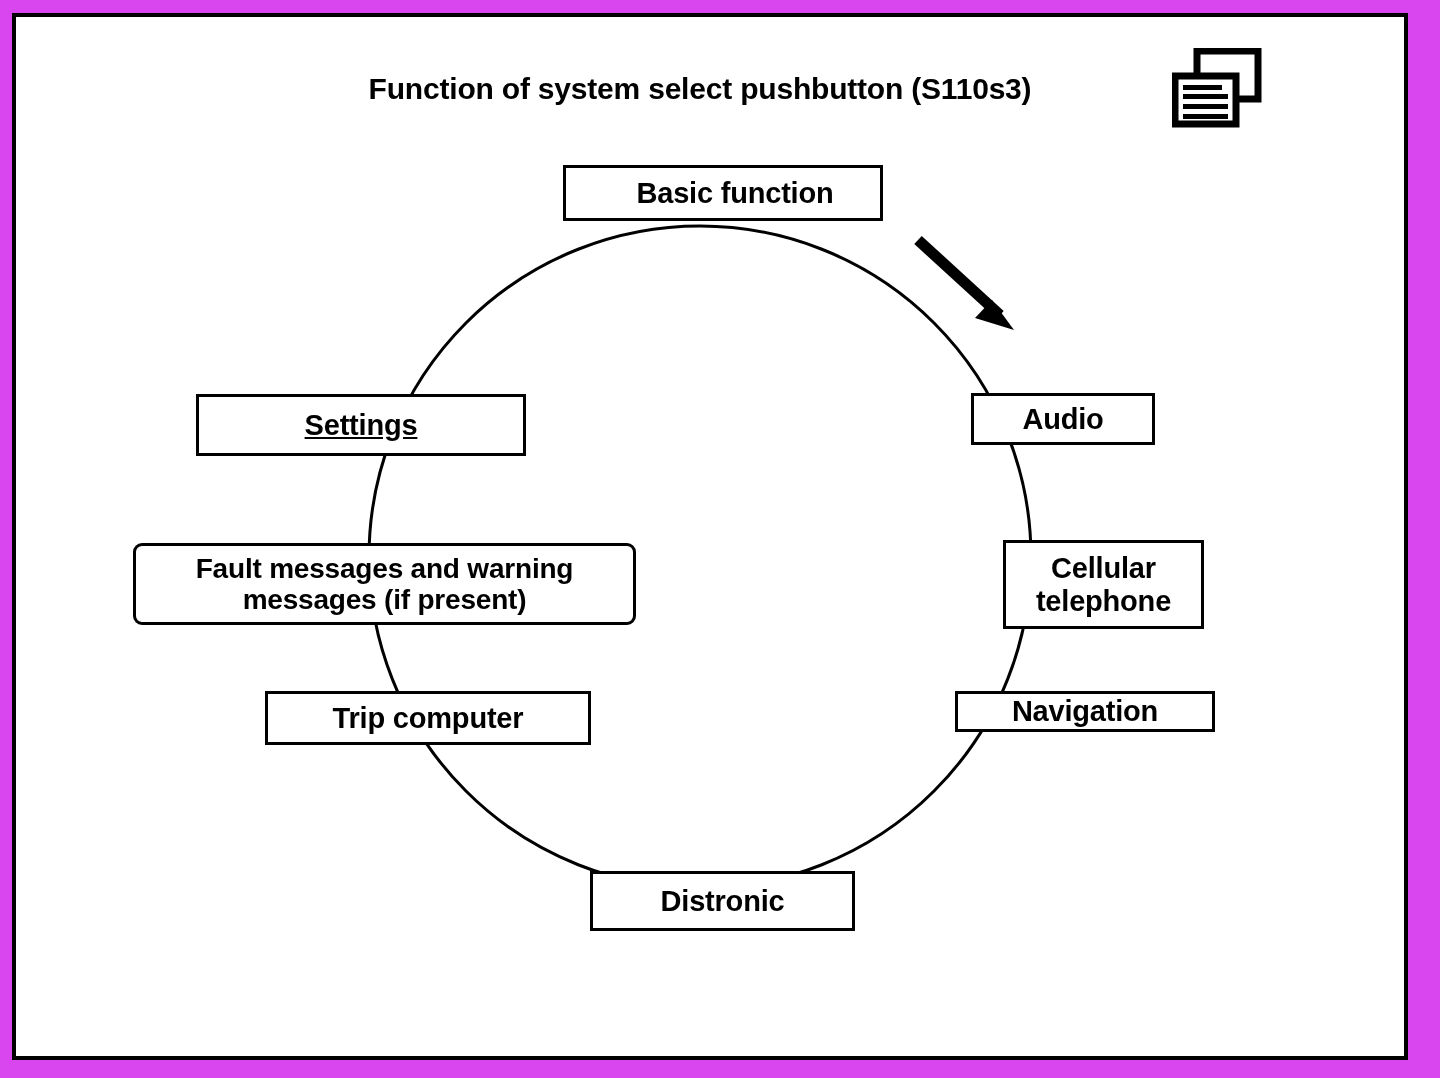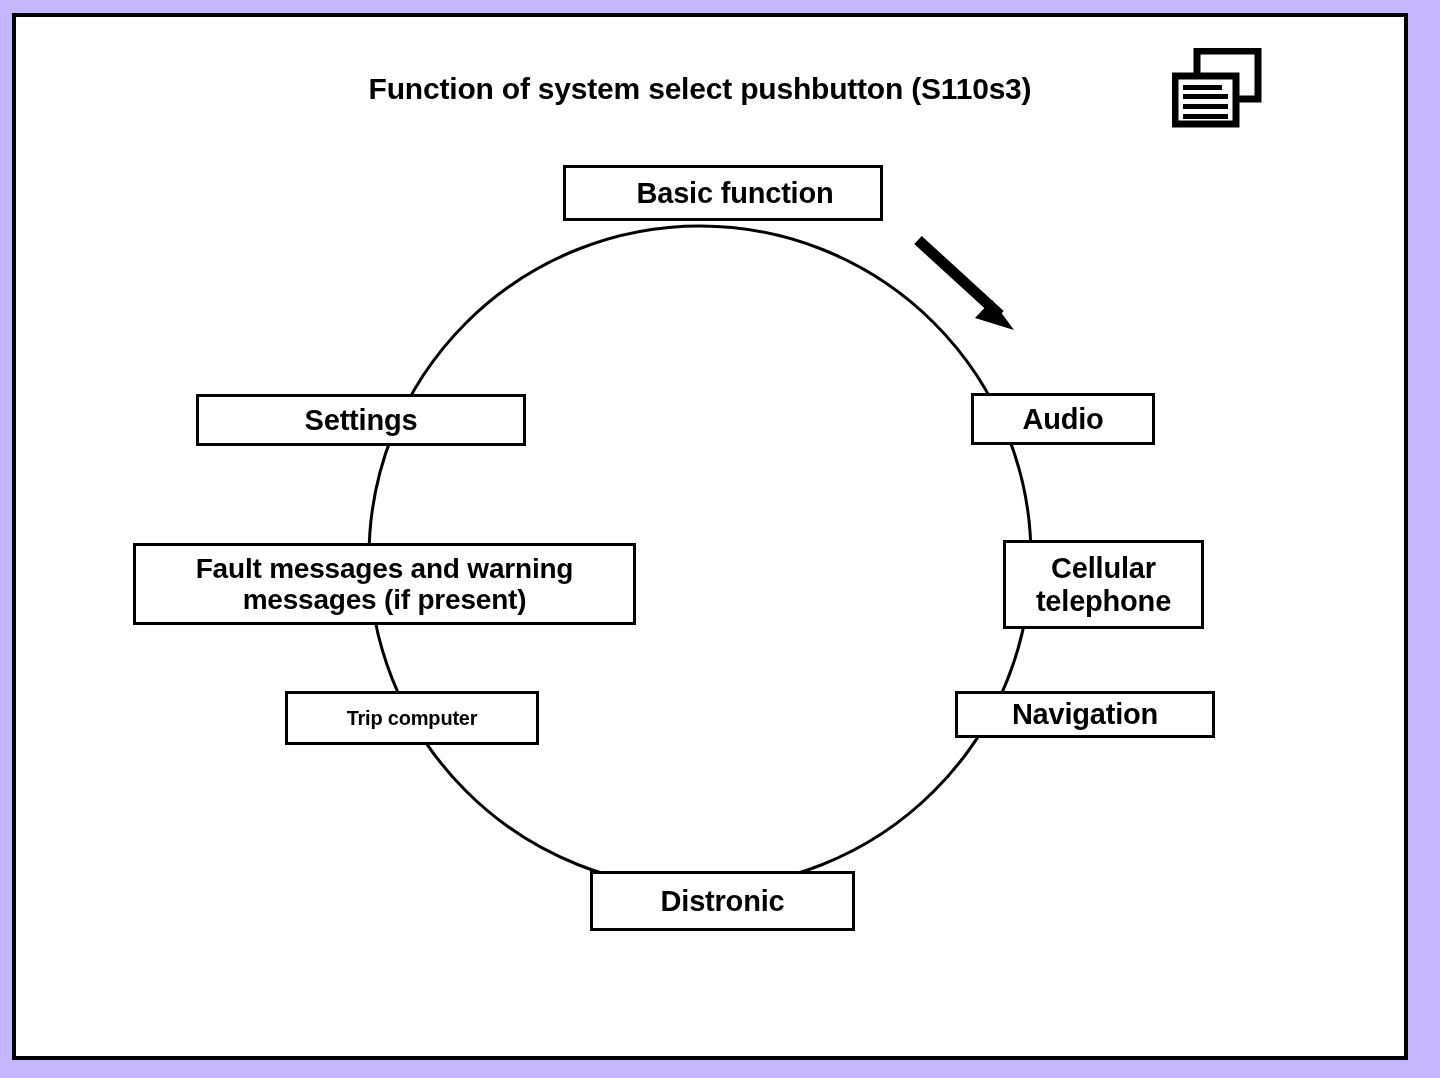--- a/index.html
+++ b/index.html
@@ -10,21 +10,21 @@
   body {
     width: 1440px;
     height: 1078px;
     font-family: "Liberation Sans", sans-serif;
     -webkit-font-smoothing: antialiased;
   }
   #page {
     position: relative;
     width: 1440px;
     height: 1078px;
-    background: #c4b5fd;
+    background: #d946ef;
     overflow: hidden;
   }
   
   #frame {
     position: absolute;
     left: 12px;
     top: 13px;
     width: 1396px;
     height: 1047px;
     border: 4px solid #000000;
@@ -74,25 +74,25 @@
     justify-content: center;
     text-align: center;
     line-height: 1.12;
     letter-spacing: -0.2px;
   }
   .node span { display: block; white-space: pre-line; }
 
   #node-basic       { left: 563px;  top: 165px; width: 320px; height: 56px;  font-size: 29px; padding-left: 24px; }
   #node-audio       { left: 971px;  top: 393px; width: 184px; height: 52px;  font-size: 29px; }
   #node-cellular    { left: 1003px; top: 540px; width: 201px; height: 89px;  font-size: 29px; }
-  #node-navigation  { left: 955px;  top: 691px; width: 260px; height: 47px;  font-size: 29px; text-align: right; }
+  #node-navigation  { left: 955px;  top: 691px; width: 260px; height: 41px;  font-size: 29px; text-align: right; }
   #node-distronic   { left: 590px;  top: 871px; width: 265px; height: 60px;  font-size: 29px; }
-  #node-trip        { left: 265px;  top: 691px; width: 254px; height: 54px;  font-size: 20px; margin-left: 20px; }
-  #node-fault       { left: 133px;  top: 543px; width: 503px; height: 82px;  font-size: 28px; }
-  #node-settings    { left: 196px;  top: 394px; width: 330px; height: 52px;  font-size: 29px; }
+  #node-trip        { left: 265px;  top: 691px; width: 326px; height: 54px;  font-size: 29px; }
+  #node-fault       { left: 133px;  top: 543px; width: 503px; height: 82px;  font-size: 28px; border-radius: 9px; }
+  #node-settings    { left: 196px;  top: 394px; width: 330px; height: 62px;  font-size: 29px; text-decoration: underline; }
 </style>
 </head>
 <body>
 
 <div id="page">
 
   <div id="frame"></div>
 
   <div id="title">Function of system select pushbutton (S110s3)</div>
 

